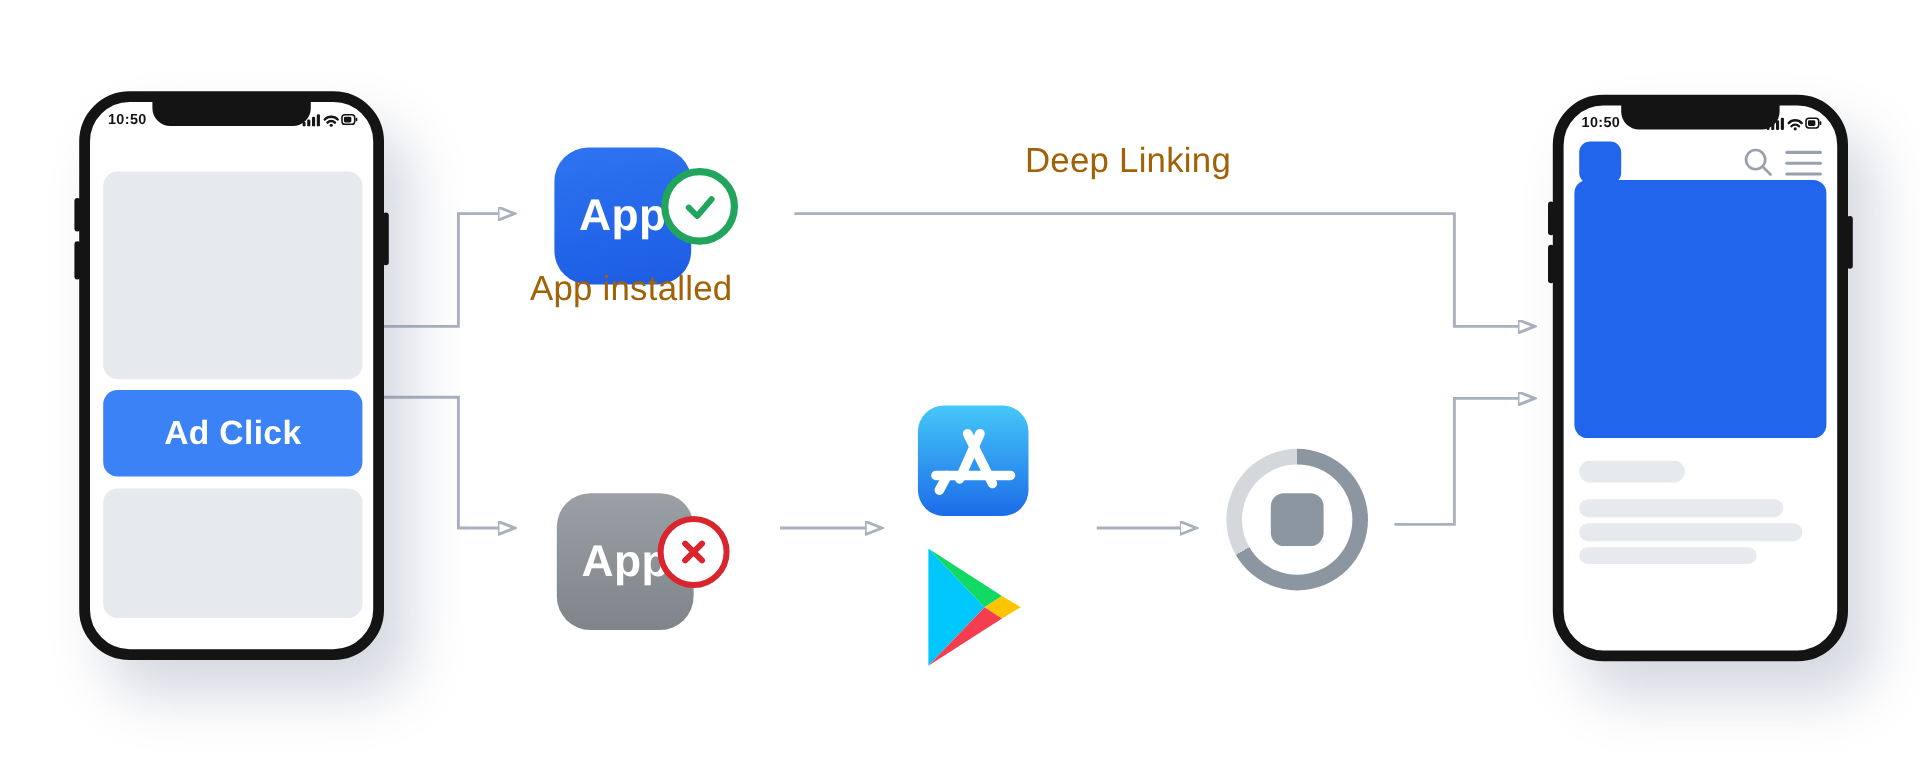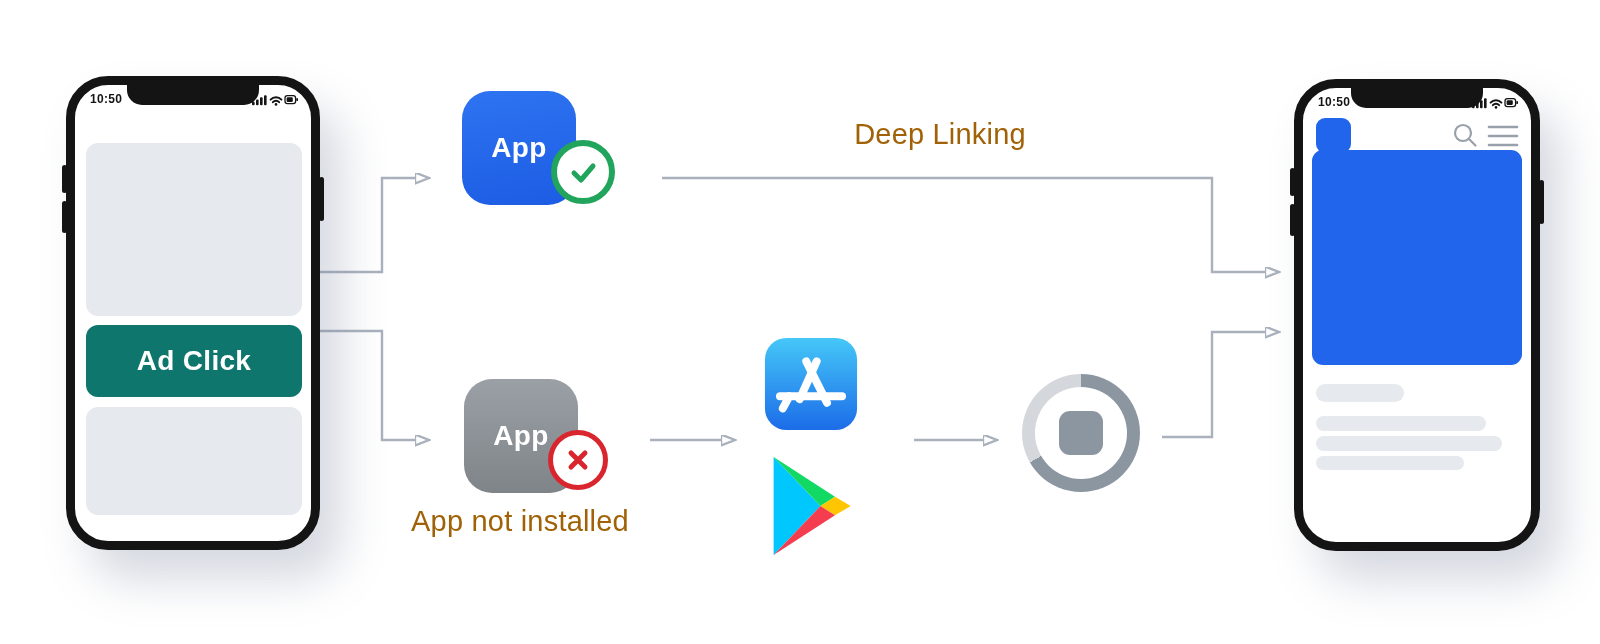--- a/index.html
+++ b/index.html
@@ -31,21 +31,21 @@
     display:flex; justify-content:space-between; align-items:center;
   }
   .statusbar .time { font-size:12px; font-weight:700; color:#141414; letter-spacing:0.3px; }
 
   
   .blk { position:absolute; left:11px; right:9px; background:#E6E9ED; border-radius:12px; }
   .blk.top    { top:58px;  height:173px; }
   .blk.bottom { top:322px; height:108px; }
   .ad-btn {
     position:absolute; left:11px; right:9px; top:240px; height:72px;
-    background:#0f766e; border-radius:12px; display:flex; align-items:center; justify-content:center;
+    background:#3b82f6; border-radius:12px; display:flex; align-items:center; justify-content:center;
     color:#ffffff; font-size:28px; font-weight:700; letter-spacing:0.3px; cursor:pointer;
   }
 
   
   .app-logo-sq { position:absolute; left:13px; top:30px; width:35px; height:35px; border-radius:9px; background:#2165EC; }
   .hdr-icon { position:absolute; top:33px; }
   .hdr-icon.search { right:52px; }
   .hdr-icon.menu   { right:12px; top:36px; }
   .hero {
     position:absolute; left:9px; right:9px; top:62px; height:215px;
@@ -54,21 +54,21 @@
   .skl { position:absolute; left:13px; background:#E6E9ED; border-radius:9px; }
   .skl.s1 { top:296px; height:18px; width:88px;  }
   .skl.s2 { top:328px; height:15px; width:170px; }
   .skl.s3 { top:348px; height:15px; width:186px; }
   .skl.s4 { top:368px; height:14px; width:148px; }
 
   
   .app-icon {
     position:absolute; width:114px; height:114px; border-radius:28px;
     display:flex; align-items:center; justify-content:center;
-    color:#ffffff; font-size:28px; font-weight:600; letter-spacing:0.3px;
+    color:#ffffff; font-size:37px; font-weight:600; letter-spacing:0.3px;margin-top:32px;
   }
   .app-icon.blue { left:462px; top:91px;  background:linear-gradient(170deg,#2E74F1 0%,#1C5CE4 100%); }
   .app-icon.gray { left:464px; top:379px; background:linear-gradient(180deg,#9AA0A5 0%,#7E8488 100%); }
   .badge {
     position:absolute; background:#ffffff; border-radius:50%;
     box-sizing:border-box; display:flex; align-items:center; justify-content:center;
   }
   .badge.check { left:551px; top:140px; width:64px; height:64px; border:6px solid #21A45C; }
   .badge.cross { left:548px; top:430px; width:60px; height:60px; border:5px solid #D9262E; }
 
@@ -148,28 +148,28 @@
     <div class="ad-btn">Ad Click</div>
     <div class="blk bottom"></div>
   </div>
 
   <div class="app-icon blue">App</div>
   <div class="badge check">
     <svg width="36" height="36" viewBox="0 0 36 36">
       <path d="M9,19 L16,26 L28,12" fill="none" stroke="#21A45C" stroke-width="5" stroke-linecap="round" stroke-linejoin="round"></path>
     </svg>
   </div>
+  <div class="caption cap-installed">App installed</div>
 
   <div class="app-icon gray">App</div>
   <div class="badge cross">
     <svg width="32" height="32" viewBox="0 0 32 32">
       <path d="M9,9 L23,23 M23,9 L9,23" fill="none" stroke="#D9262E" stroke-width="5" stroke-linecap="round"></path>
     </svg>
   </div>
-  <div class="caption cap-not-installed">App not installed</div>
 
   <svg class="store-icon appstore" viewBox="0 0 100 100">
     <defs>
       <linearGradient id="asg" x1="0" y1="0" x2="0" y2="1">
         <stop offset="0" stop-color="#45C7F8"></stop>
           <stop offset="1" stop-color="#1C6CE8"></stop>
       </linearGradient>
     </defs>
     <rect x="1" y="1" width="98" height="98" rx="23" fill="url(#asg)"></rect>
     <g fill="none" stroke="#ffffff" stroke-width="8.5" stroke-linecap="round">

